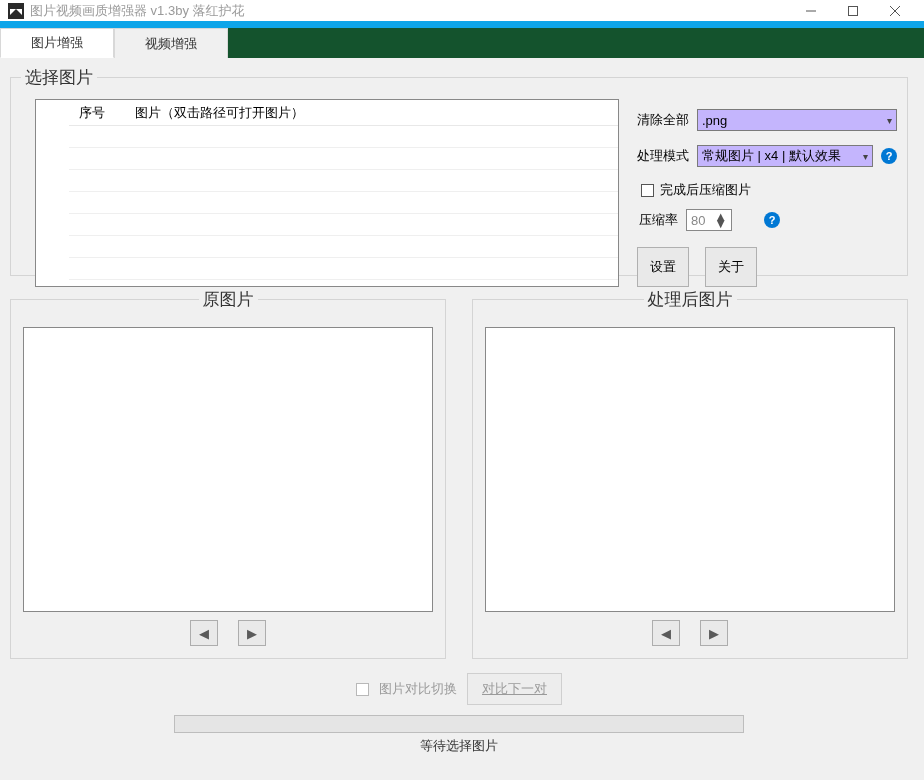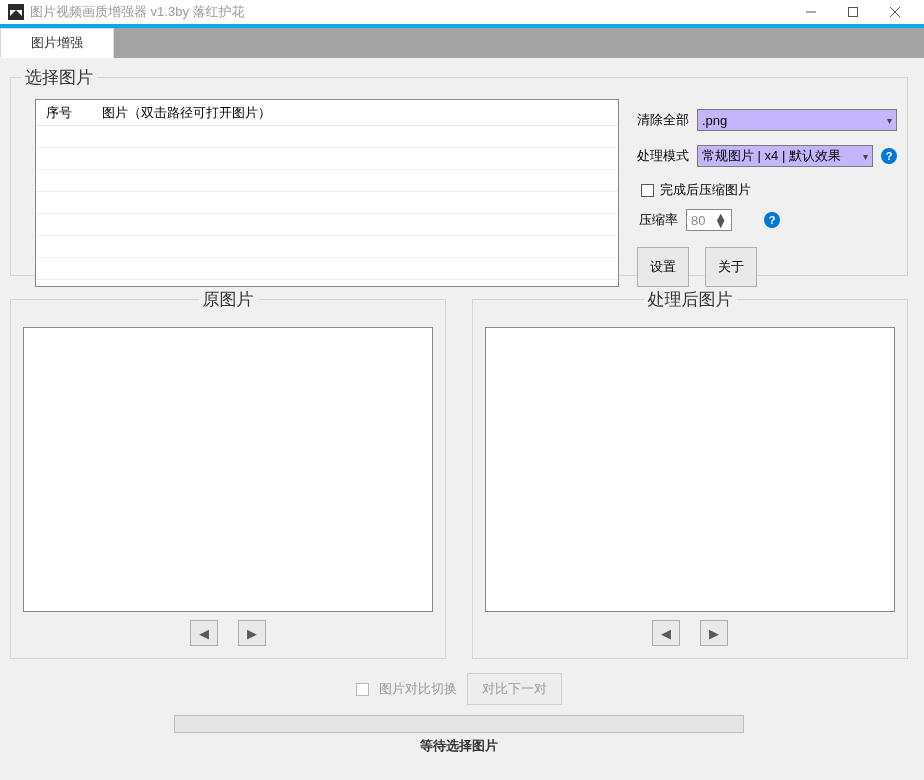--- a/index.html
+++ b/index.html
@@ -1,38 +1,38 @@
 <!DOCTYPE html>
 <html><head>
   <meta charset="utf-8">
   <style>
     * { box-sizing: border-box; margin: 0; padding: 0; font-family: "Microsoft YaHei", "SimSun", sans-serif; font-size: 13px; }
     body { width: 924px; height: 780px; background: #f0f0f0; overflow: hidden; }
-    .titlebar { height: 28px; display: flex; align-items: center; padding: 0 8px; background: #fff; border-bottom: 4px solid #0ea5e9; }
+    .titlebar { height: 28px; display: flex; align-items: center; padding: 0 8px; background: #fff; border-bottom: 7px solid #0ea5e9; }
     .titlebar .logo { width: 16px; height: 16px; background: #2a2a2a; display: inline-block; margin-right: 6px; position: relative; }
     .titlebar .logo::after { content: ""; position: absolute; left: 2px; top: 6px; width: 0; height: 0; border-left: 6px solid #fff; border-right: 6px solid #fff; border-bottom: 6px solid transparent; }
     .titlebar .title1 { color: #9a9a9a; }
     .titlebar .title2 { color: #9a9a9a; margin-left: 0; }
     .titlebar .spacer { flex: 1; }
     .win-btn { width: 42px; height: 28px; display: flex; align-items: center; justify-content: center; color: #666; }
     .win-btn svg { stroke: #555; }
-    .tabs { display: flex; background: #a3a3a3; height: 30px; }
+    .tabs { display: flex; background: #14532d; height: 30px; }
     .tab { width: 114px; height: 30px; display: flex; align-items: center; justify-content: center; background: #f0f0f0; border: 1px solid #d8d8d8; border-bottom: none; color: #333; }
     .tab.active { background: #fff; border-top: 1px solid #d8d8d8; border-bottom: 1px solid #fff;}
     .content { background: #f0f0f0; padding: 8px 16px 10px 10px; position: relative; height: calc(100% - 58px); }
 
     fieldset { border: 1px solid #d4d4d4; padding: 10px; position: relative;}
     fieldset legend { padding: 0 4px; font-size: 17px; color: #333;}
 
     .top-fieldset { height: 210px; display: flex; }
     .left-col { display: flex; flex-direction: column; gap: 20px; width: 120px; }
     .btn { background: #e9e9e9; border: 1px solid #b0b0b0; padding: 10px 8px; text-align: center; cursor: default; }
-    .btn.small { padding: 6px 14px; }
+    .btn.small { padding: 6px 14px; text-decoration: underline; }
     .btn.small.disabled { color: #9a9a9a; border-color: #cfcfcf; background: #ededed;}
-    .table { flex: 1; margin-left: 14px; background: #fff; border: 1px solid #888; height: 188px; display: flex; flex-direction: column; }
+    .table { flex: 1; margin-left: 14px; background: #fff; border: 1px solid #888; height: 188px; display: flex; flex-direction: column; padding-left: 33px; }
     .thead { display: flex; height: 26px; border-bottom: 1px solid #e8e8e8; align-items: center; }
     .th { padding: 0 10px; }
     .tbody { flex: 1; background:#fff;}
     .trow { height: 22px; border-bottom: 1px solid #efefef; }
 
     .right-col { width: 260px; margin-left: 18px; padding-top: 10px; }
     .form-row { display: flex; align-items: center; margin-bottom: 14px; gap: 8px; }
     .form-row .lbl { white-space: nowrap; }
     .select { flex:1; border: 1px solid #7a7a7a; height: 22px; background: #c4b5fd; display:flex; align-items:center; padding:0 4px; justify-content: space-between;}
     .select .chev { font-size: 10px; color:#444;}
@@ -45,21 +45,21 @@
     .action-row .btn { padding: 10px 12px;}
 
     .previews { display: flex; gap: 26px; margin-top: 12px;}
     .preview-fieldset { flex:1; padding: 12px; text-align: center;}
     .img-box { height: 285px; border: 1px solid #888; background: #fff; margin-top: 4px;}
     .nav-row { display:flex; justify-content:center; gap: 20px; margin-top:8px;}
     .nav-btn { width: 28px; height: 26px; background:#e9e9e9; border:1px solid #adadad; display:flex; align-items:center; justify-content:center; color:#5a5a5a;}
 
     .compare-row { display:flex; justify-content:center; align-items:center; gap: 10px; margin-top: 14px;}
     .progress { height: 18px; width: 570px; margin: 10px auto 2px; border:1px solid #bdbdbd; background:#e5e5e5;}
-    .status { text-align:center; margin-top:4px; color:#333;font-weight:bold;}
+    .status { text-align:center; margin-top:4px; color:#333;}
   </style>
 </head>
 <body>
 
 <div class="titlebar">
   <span class="logo"></span>
   <span class="title1">图片视频画质增强器 v1.3</span>
   <span class="title2">by 落红护花</span>
   <span class="spacer"></span>
   <div class="win-btn">
@@ -75,20 +75,21 @@
   <div class="win-btn">
       <svg width="10" height="10">
         <line x1="0" y1="0" x2="10" y2="10" stroke-width="1"></line>
         <line x1="10" y1="0" x2="0" y2="10" stroke-width="1"></line>
       </svg>
     </div>
 </div>
 
 <div class="tabs">
   <div class="tab active">图片增强</div>
+  <div class="tab">视频增强</div>
 </div>
 
 <div class="content">
 
   <fieldset class="top-fieldset">
     <legend>选择图片</legend>
     <div class="table">
       <div class="thead">
         <div class="th" style="width:56px">序号</div>
         <div class="th">图片（双击路径可打开图片）</div>

